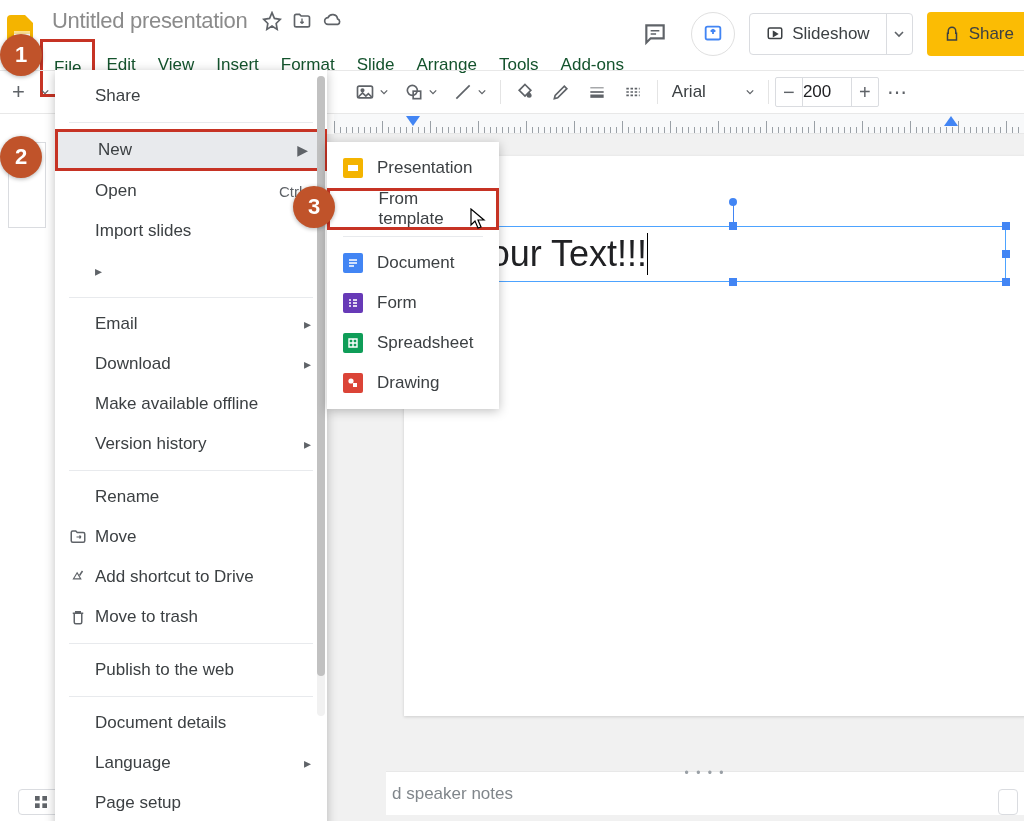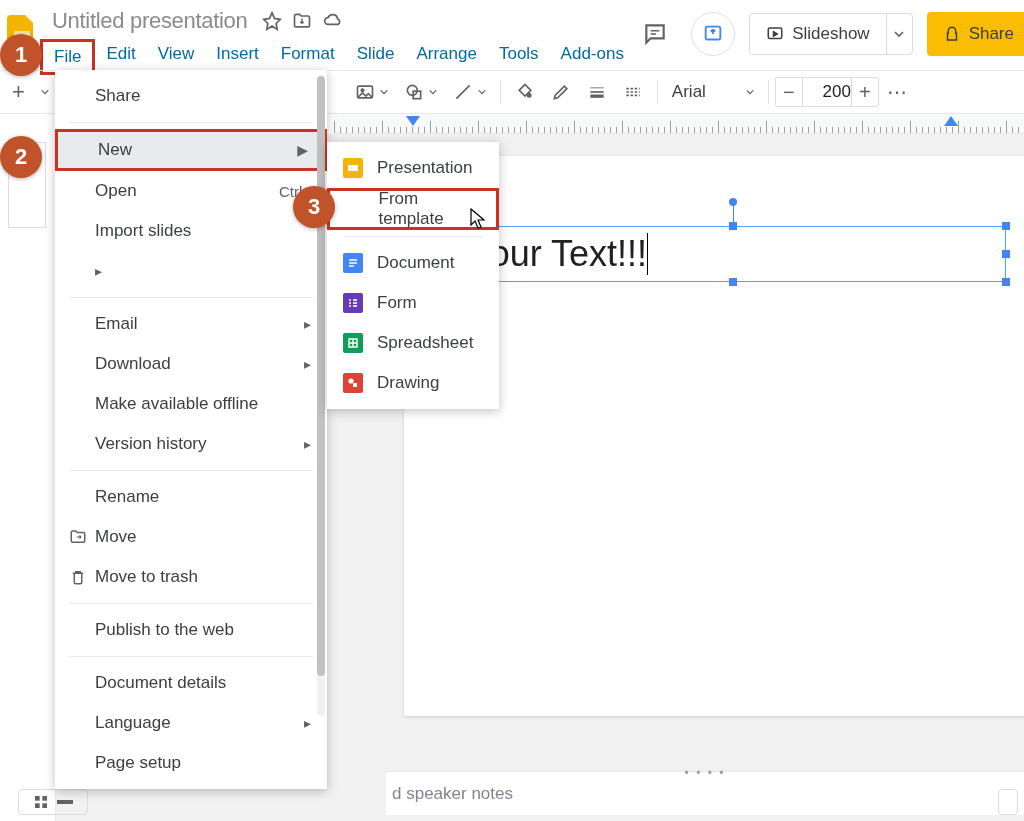--- a/index.html
+++ b/index.html
@@ -7,39 +7,39 @@
 
   
   .hdr { display: flex; align-items: flex-start; padding: 7px 4px 0 4px; height: 70px; position: relative; }
   .logo { width: 36px; height: 48px; display: flex; align-items: center; justify-content: center; margin-top: 4px;}
   .logo svg { width: 30px; height: 40px; }
   .title-row { display: flex; align-items: center; gap: 10px; margin-left: 8px; height: 28px; }
   .doc-title { font-size: 22px; color: #8b8b8b; padding: 2px 4px; letter-spacing: -0.3px;}
   .title-icn { color: #5f6368; display:flex; align-items:center; }
 
   .menubar { display: flex; gap: 0; margin-top: 4px; margin-left: 0px; }
-  .menubar .mi { font-size: 17px; color: #0369a1; padding: 5px 11px; }
+  .menubar .mi { font-size: 17px; color: #14532d; padding: 16px 11px; }
   .menubar .mi.active { border: 3px solid #c63324; }
 
   .hdr-right { position: absolute; right: 0; top: 12px; display: flex; align-items: center; gap: 14px; }
   .icnbtn { width: 44px; height: 44px; border-radius: 50%; display: flex; align-items:center; justify-content:center; color:#5f6368;}
   .present-pill { border:1px solid #e0e0e0; border-radius:50%; width:44px; height:44px; display:flex; align-items:center; justify-content:center;}
   .slideshow-btn { display:flex; align-items:center; border:1px solid #dadce0; border-radius:4px; height:42px;}
   .slideshow-btn .main { display:flex; align-items:center; gap:8px; padding: 0 16px; font-size:17px; color:#3c4043; }
   .slideshow-btn .dd { width:26px; display:flex; align-items:center; justify-content:center; border-left:1px solid #dadce0; height:100%;}
   .share-btn { background:#fbbc04; height:44px; border-radius:4px 0 0 4px; padding:0 10px 0 16px; display:flex; align-items:center; gap:8px; font-size:17px; color:#3c4043; }
 
   
   .toolbar { height: 44px; border-top:1px solid #e8e8e8; border-bottom:1px solid #e8e8e8; display:flex; align-items:center; padding:0 4px; margin-top:0px; position: relative;}
   .tbtn { padding:6px 8px; color:#5f6368; display:flex; align-items:center; gap:2px;}
   .sep { width:1px; height:24px; background:#e4e4e4; margin:0 6px; }
   .fontsel { display:flex; align-items:center; gap:40px; padding:0 8px; color:#3c4043; font-size:17px;}
   .fontsizebox { display:flex; align-items:center; border:1px solid #dadce0; border-radius:2px; height:30px;}
   .fontsizebox .pm { width:26px; text-align:center; font-size:20px; color:#5f6368;}
-  .fontsizebox .val { width:50px; text-align:right; font-size:17px; border-left:1px solid #dadce0; border-right:1px solid #dadce0; height:100%; line-height:28px;}
+  .fontsizebox .val { width:50px; text-align:left; font-size:17px; border-left:1px solid #dadce0; border-right:1px solid #dadce0; height:100%; line-height:28px;}
 
   
   .ruler { height:20px; background:#f8f9fa; border-bottom:1px solid #e8e8e8; margin-left:334px; position:relative; overflow:hidden;}
   .ruler .tick { position:absolute; bottom:0; width:1px; height:6px; background:#9aa0a6;}
   .ruler .bigtick { height:12px; }
   .ruler .mark { position:absolute; top:0;}
   .ruler .mark svg polygon { fill:#4285f4;}
 
   
   .body { display:flex; height: calc(821px - 70px - 44px - 20px); position:relative;}
@@ -455,20 +455,29 @@
         <svg width="18" height="18" viewBox="0 0 24 24" fill="none" stroke="#5f6368" stroke-width="2">
           <path d="M3 6a2 2 0 012-2h4l2 2h8a2 2 0 012 2v9a2 2 0 01-2 2H5a2 2 0 01-2-2z"></path>
           <path d="M10 12h6m0 0l-2-2m2 2l-2 2" stroke-width="1.6"></path>
         </svg>
       </span>
     <span class="lbl">Move</span>
   </div>
   <div class="ditem">
     <span class="icn">
         <svg width="18" height="18" viewBox="0 0 24 24" fill="none" stroke="#5f6368" stroke-width="2">
+          <path d="M6 3l6 10H0z" transform="translate(6 4) scale(0.8)"></path>
+          <path d="M14 10l4-6"></path>
+        </svg>
+      </span>
+    <span class="lbl">Add shortcut to Drive</span>
+  </div>
+  <div class="ditem">
+    <span class="icn">
+        <svg width="18" height="18" viewBox="0 0 24 24" fill="none" stroke="#5f6368" stroke-width="2">
           <path d="M5 7h14M9 7V5h6v2m-8 0v12a2 2 0 002 2h6a2 2 0 002-2V7"></path>
         </svg>
       </span>
     <span class="lbl">Move to trash</span>
   </div>
   <div class="divider"></div>
   <div class="ditem">
       <span class="icn"></span>
       <span class="lbl">Publish to the web</span>
     </div>

